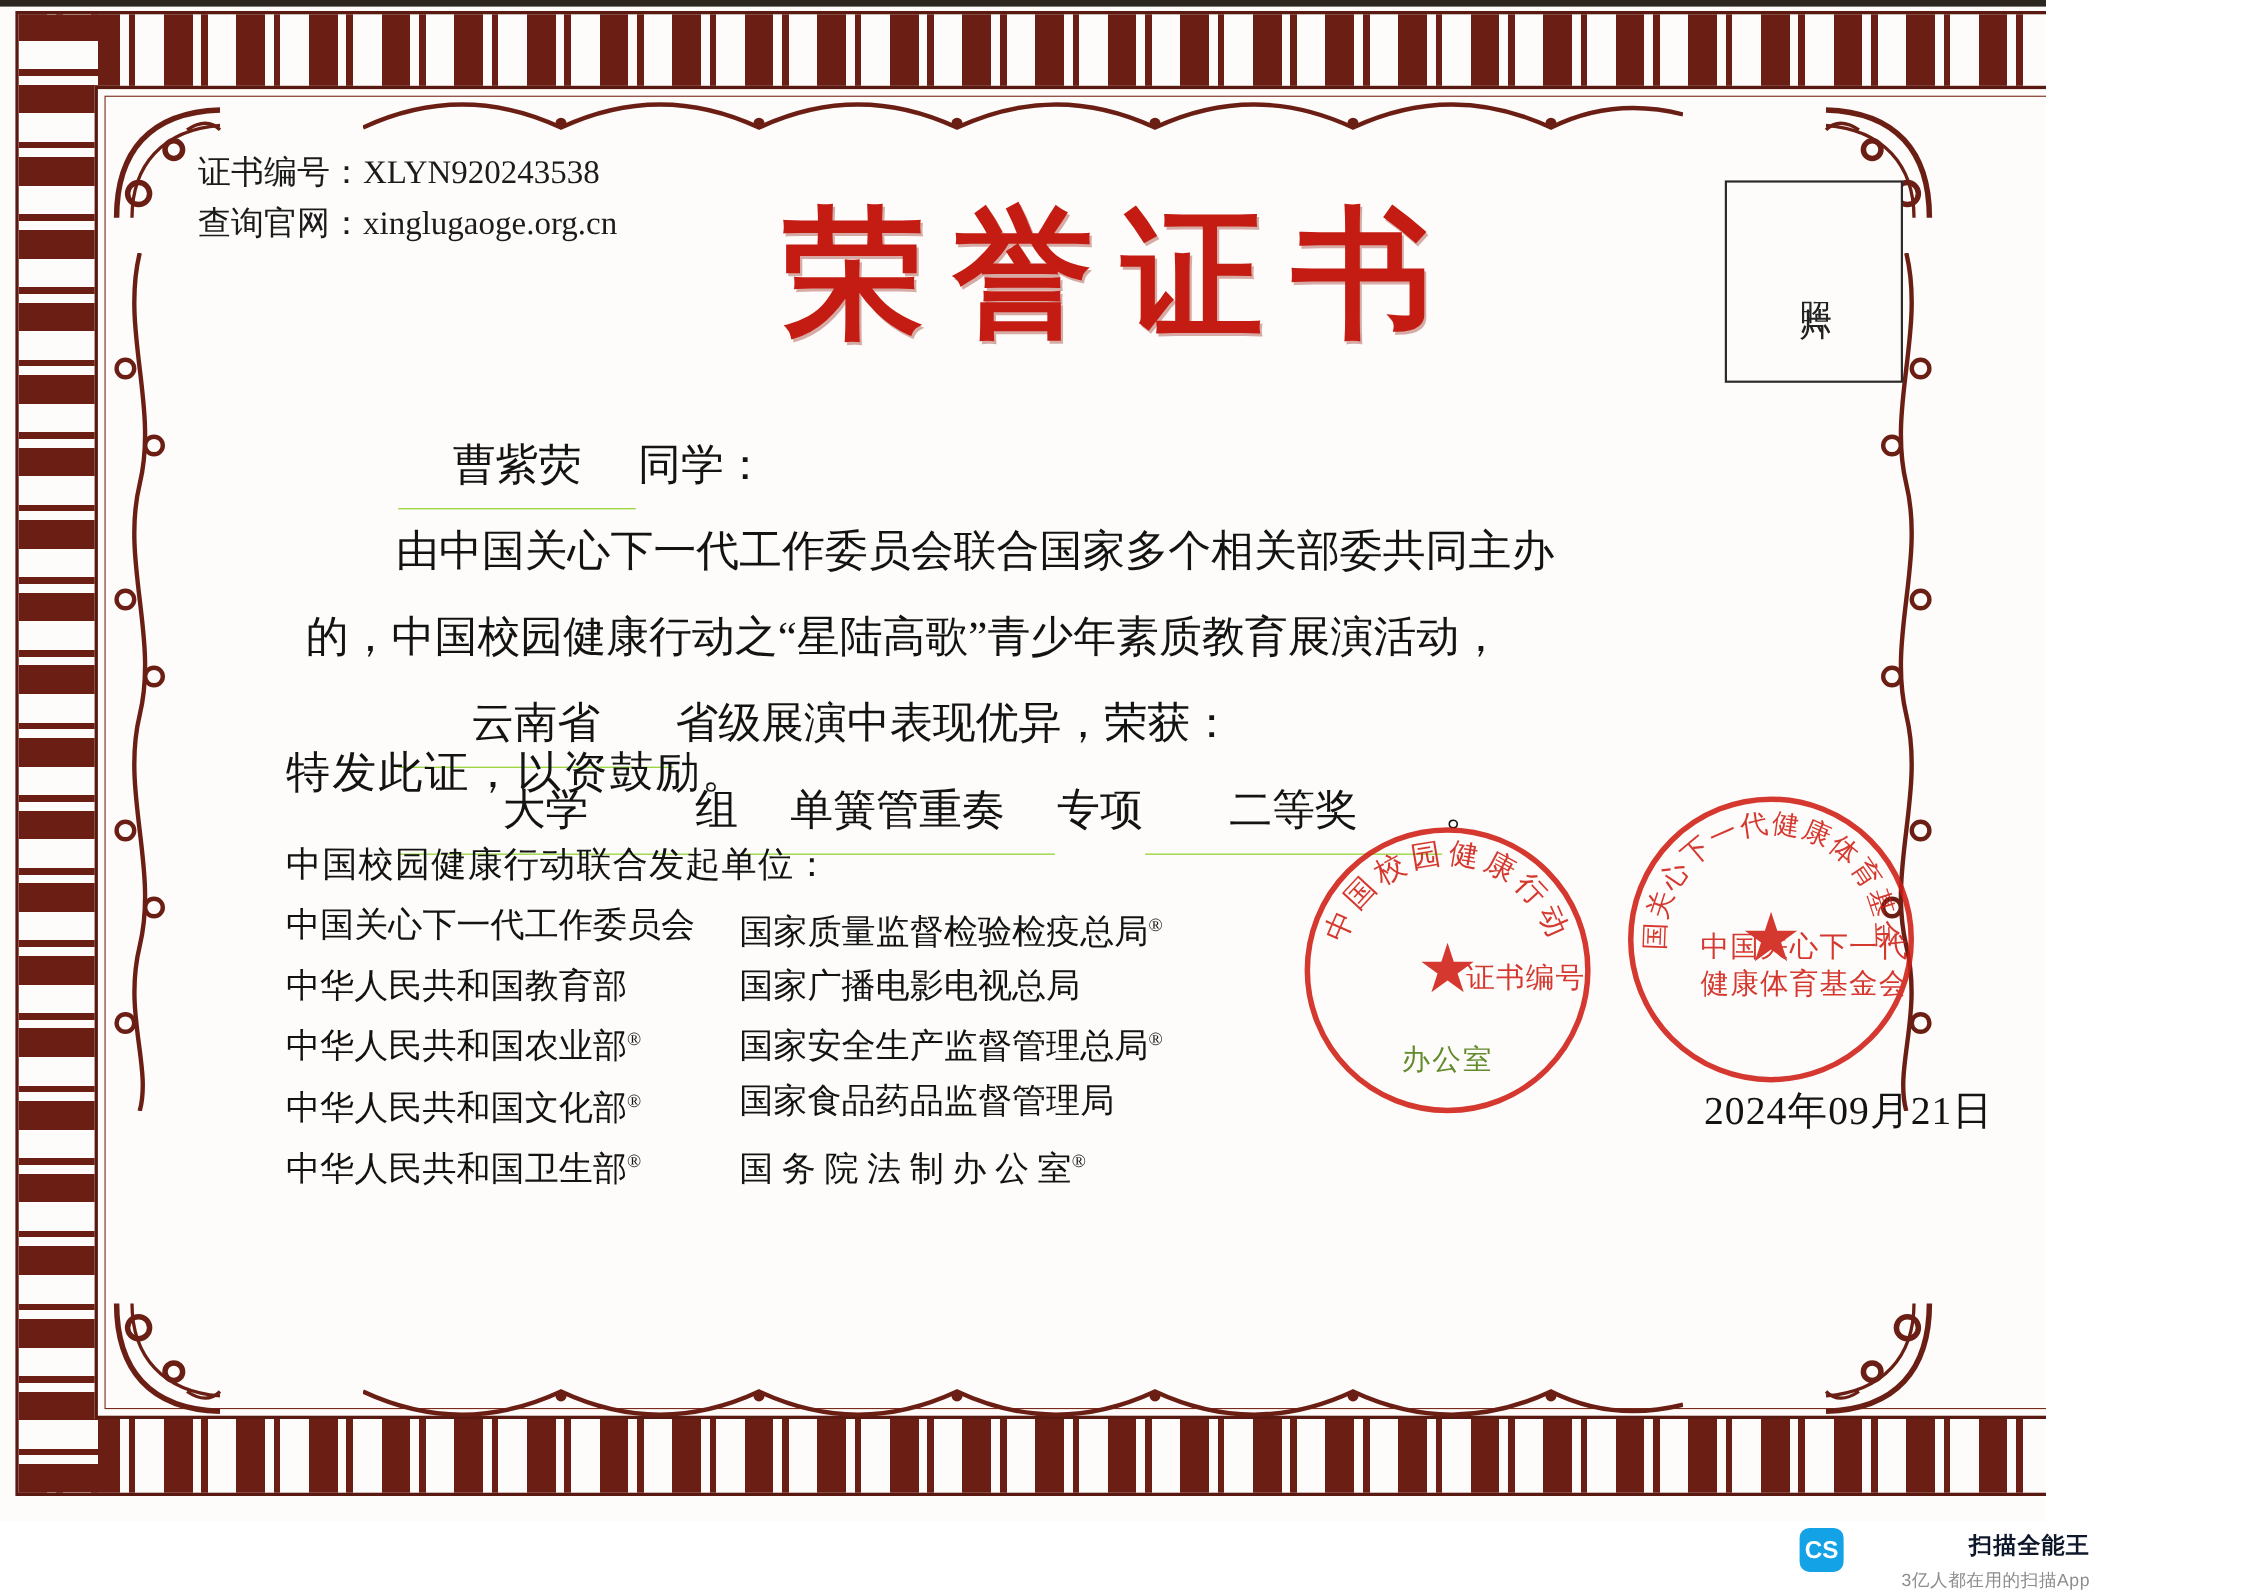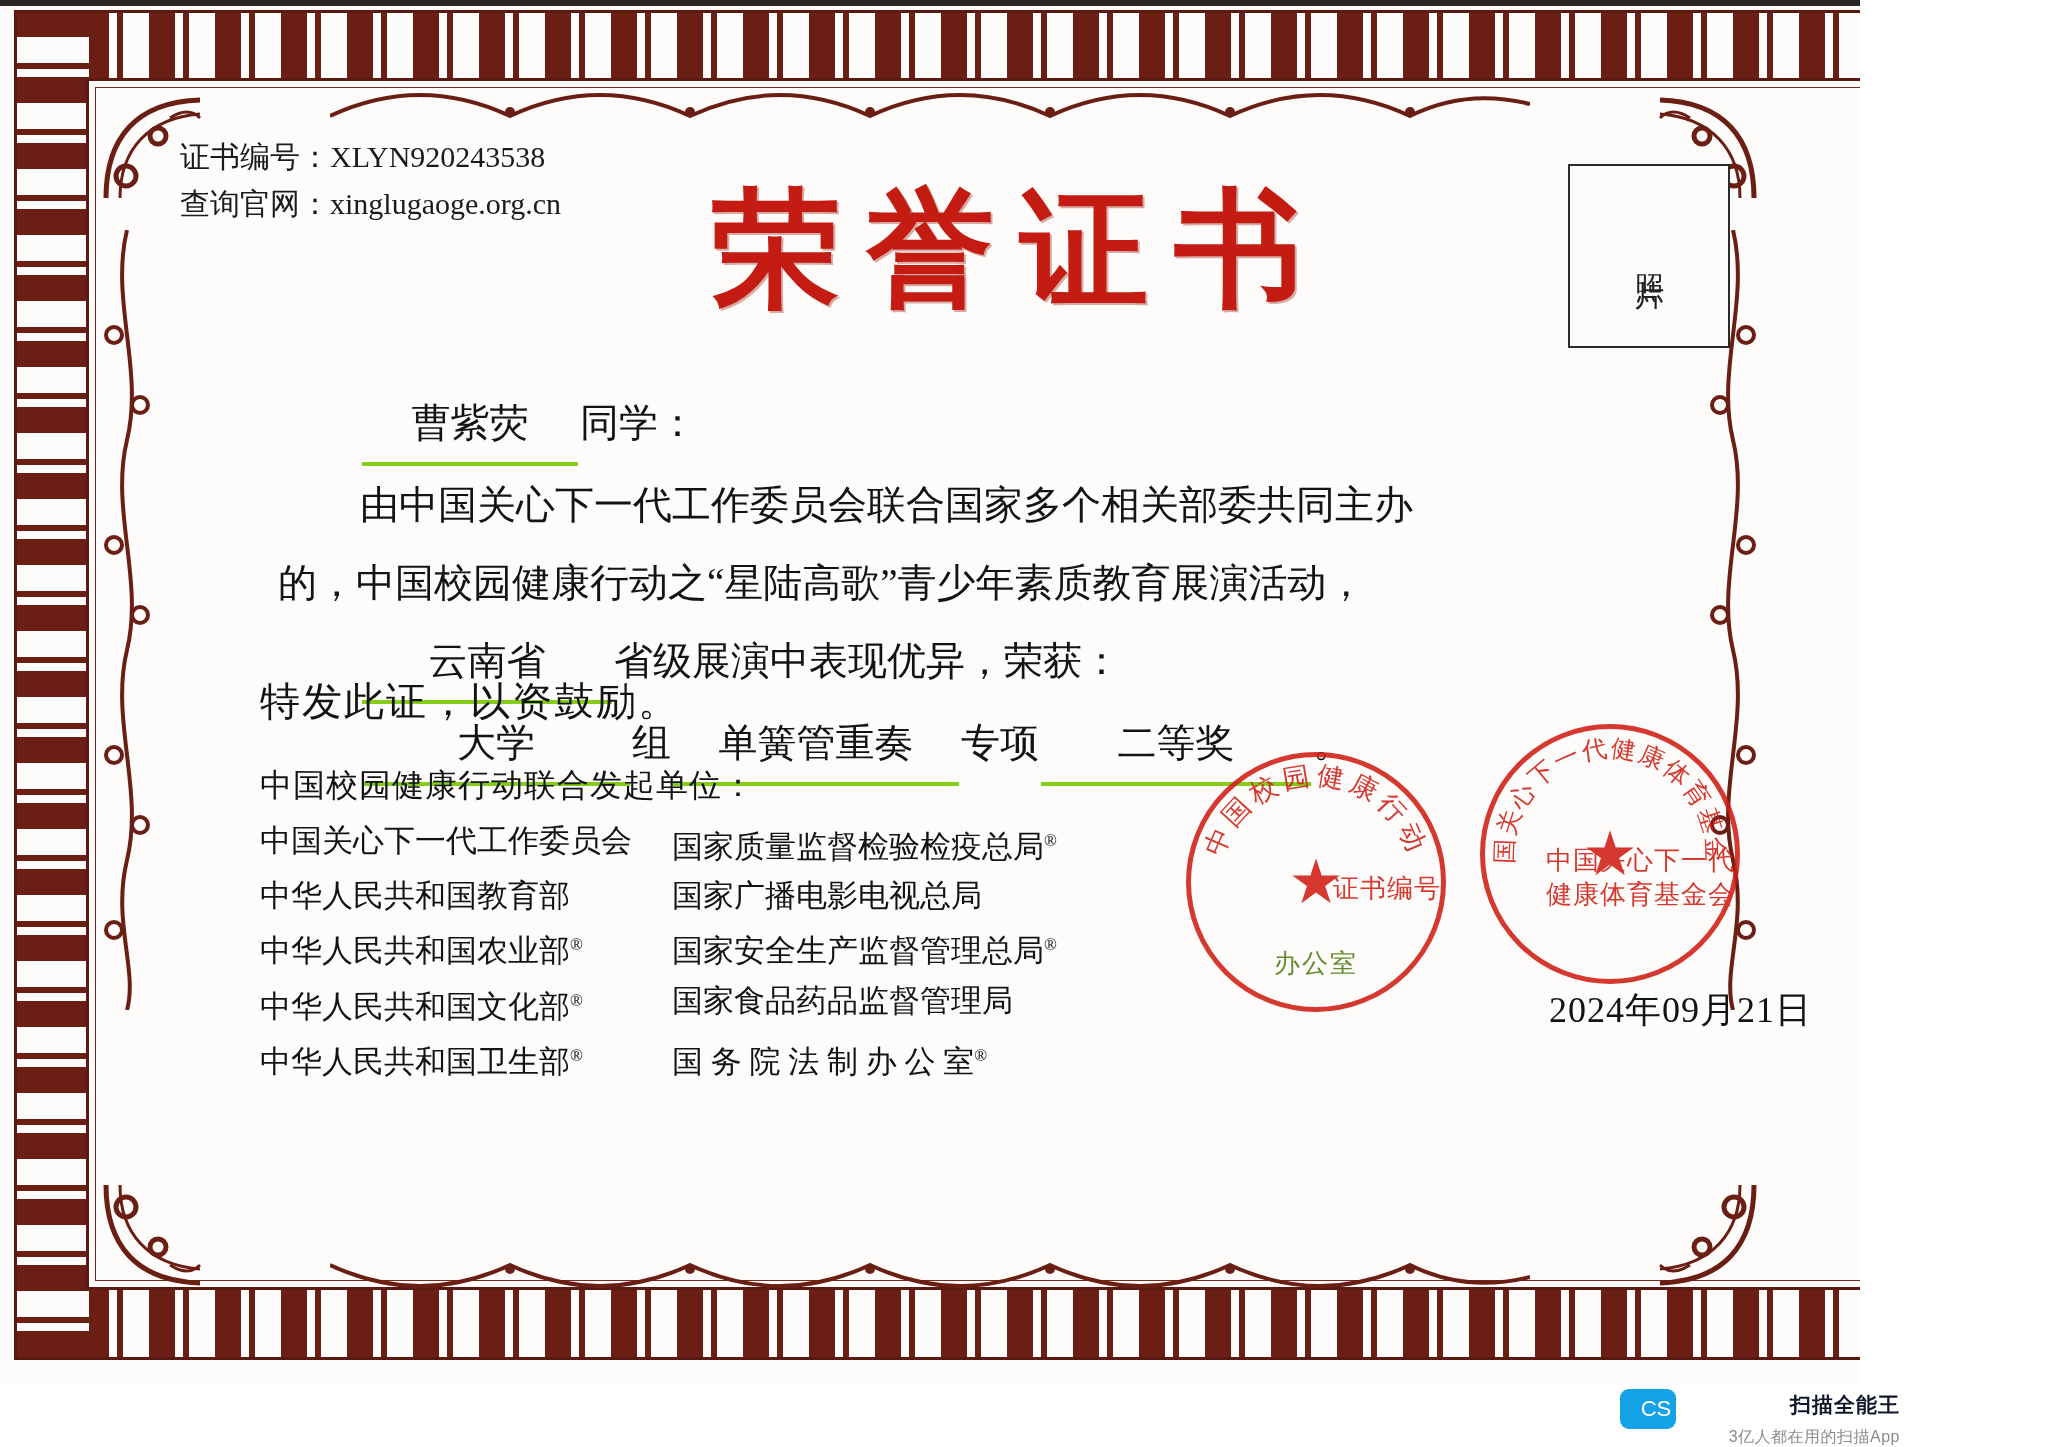--- a/index.html
+++ b/index.html
@@ -177,21 +177,21 @@
     left: 168px;
     top: 280px;
     width: 1500px;
     font-size: 39px;
     line-height: 78px;
     color: #131313;
   }
   .line { white-space: nowrap; }
   .blank {
     display: inline-block;
-    border-bottom: 4px solid #84cc16;
+    border-bottom: 1px solid #84cc16;
     text-align: center;
     vertical-align: baseline;
     margin: 0 2px;
   }
   .b-name   { width: 216px; }
   .b-prov   { width: 250px; }
   .b-group  { width: 268px; }
   .b-item   { width: 286px; }
   .b-award  { width: 270px; }
   .indent   { display: inline-block; width: 82px; }
@@ -293,26 +293,25 @@
   .cs-logo {
     position: absolute;
     right: 372px;
     top: 6px;
     width: 40px;
     height: 40px;
     border-radius: 9px;
     background: #14a2e6;
     color: #fff;
     font-family: "Liberation Sans", sans-serif;
-    font-weight: normal;
+    font-weight: bold;
     font-size: 22px;
     display: flex;
     align-items: center;
     justify-content: center;
-    padding-left: 16px;
   }
   .cs-name {
     position: absolute;
     right: 148px;
     top: 8px;
     font-family: "Liberation Sans", sans-serif;
     font-weight: bold;
     font-size: 21px;
     color: #0f172a;
     letter-spacing: 1px;

